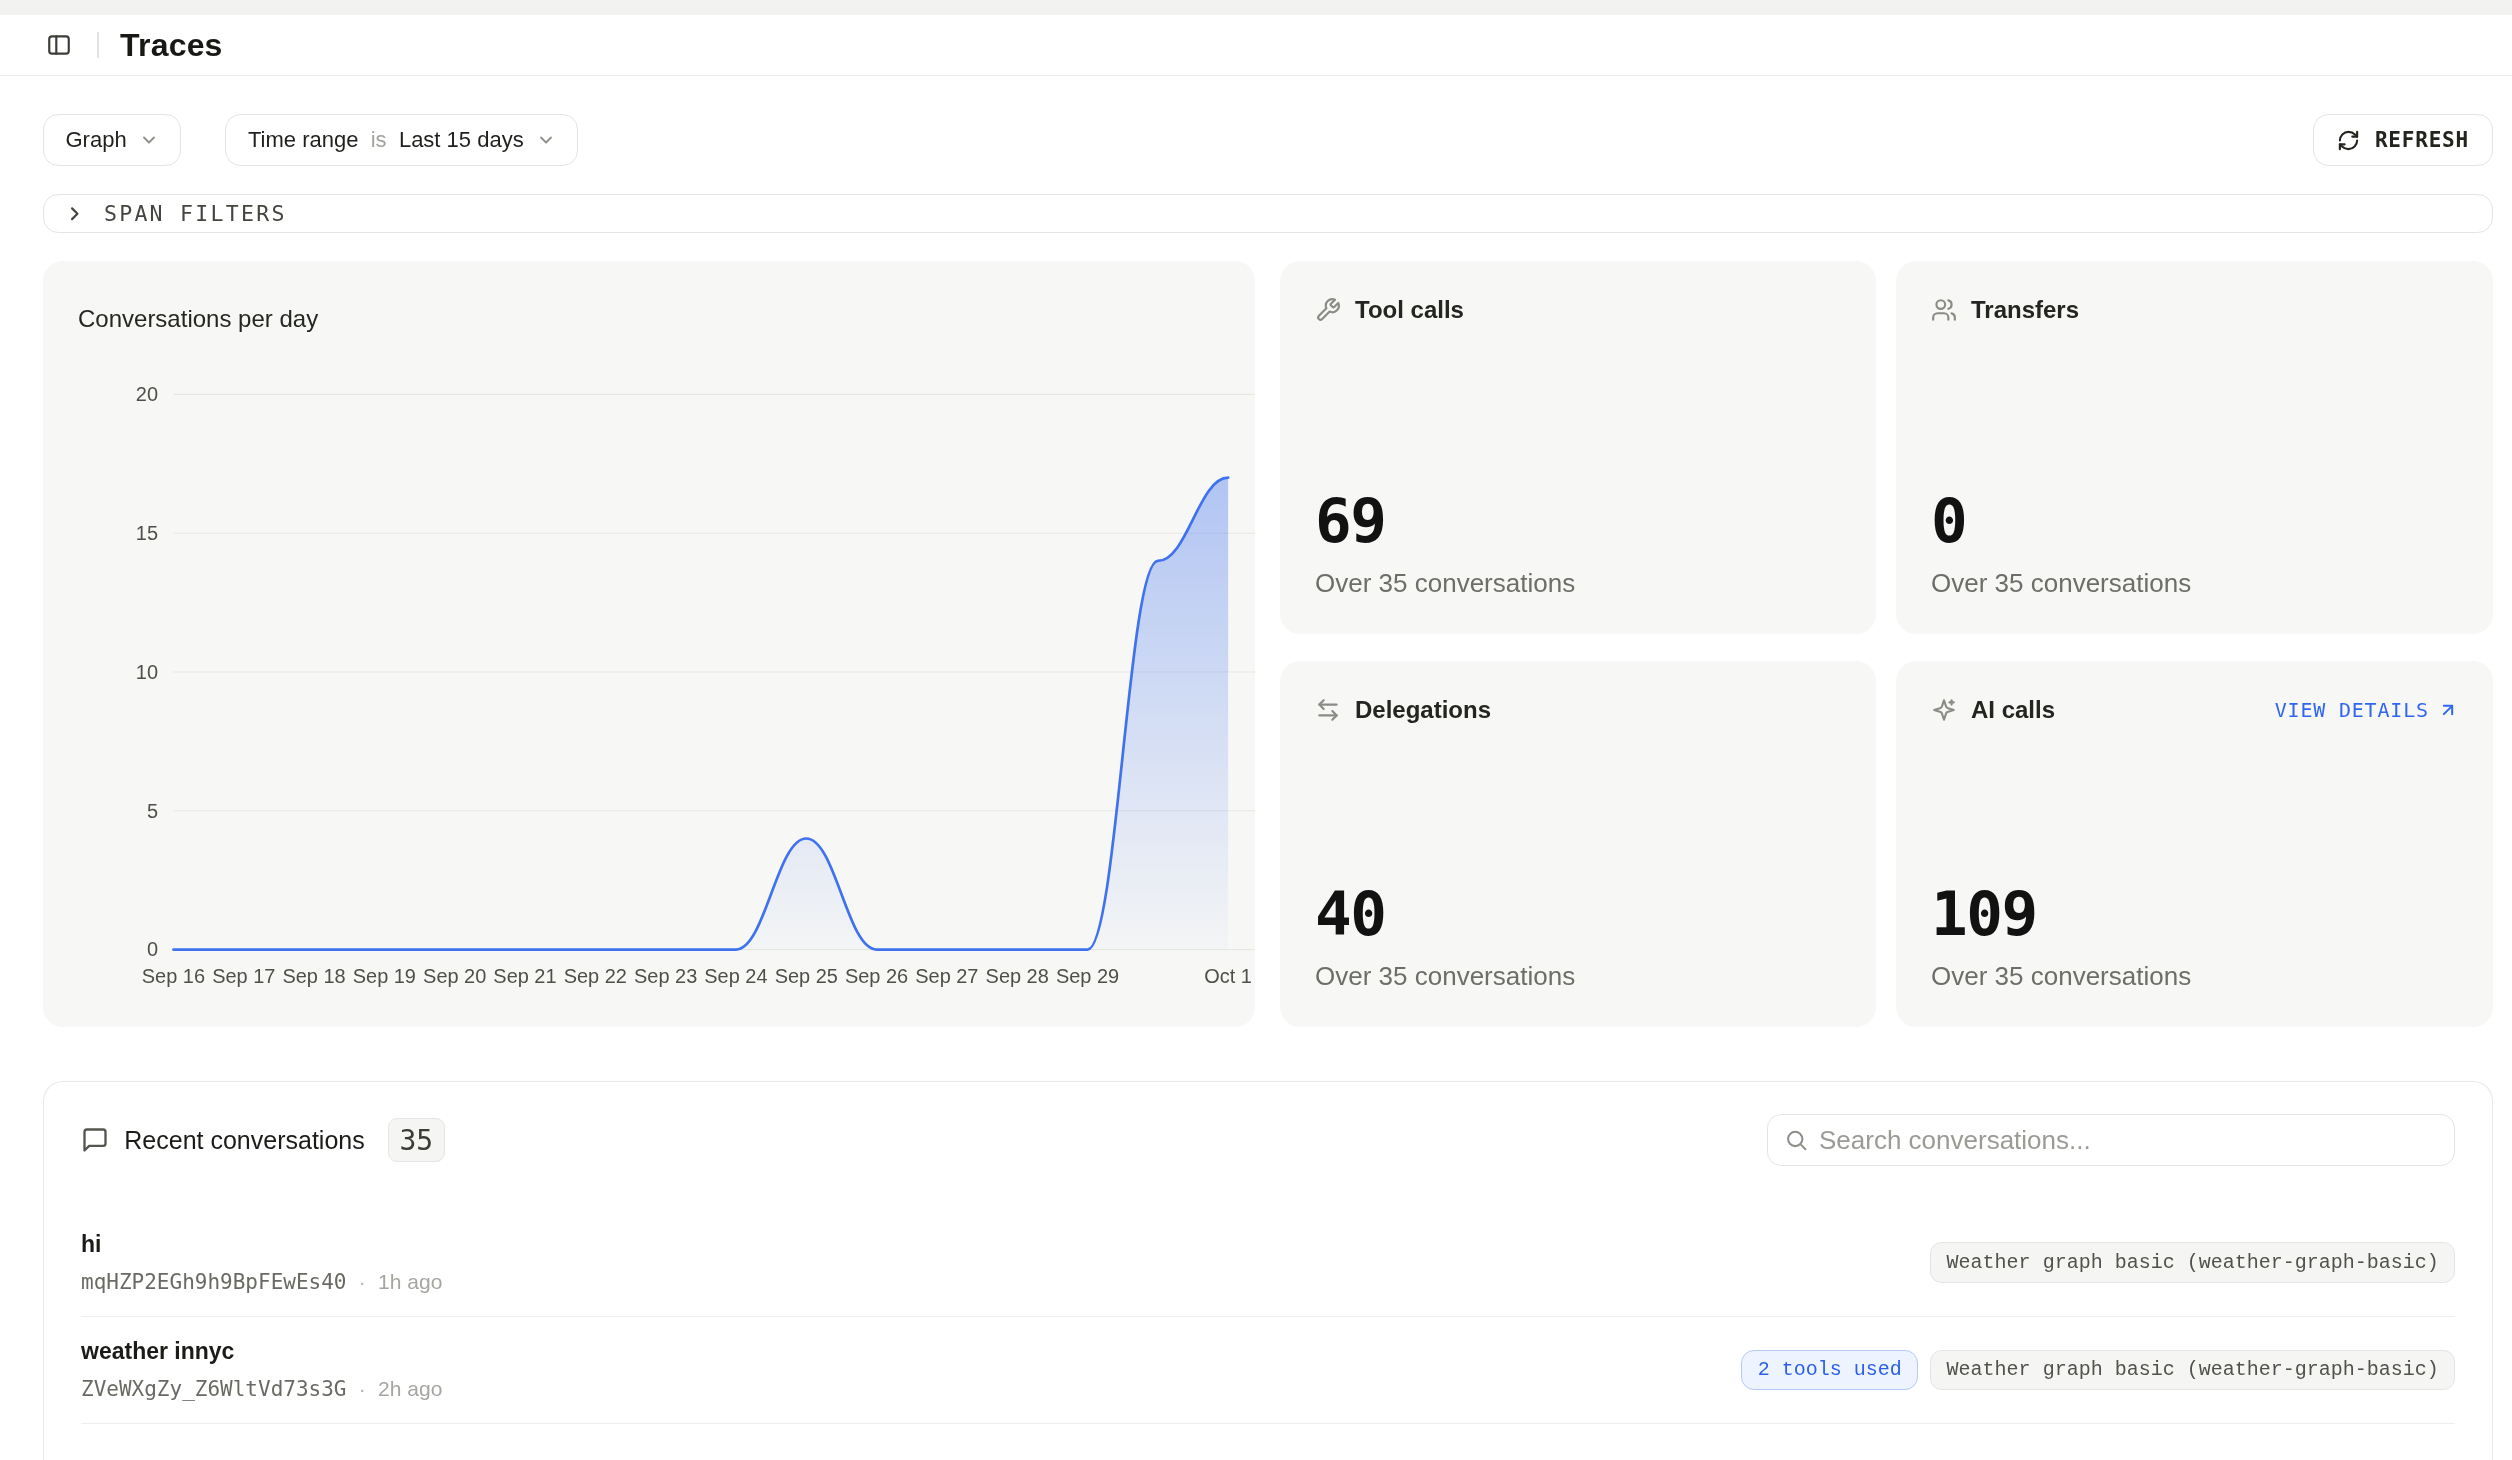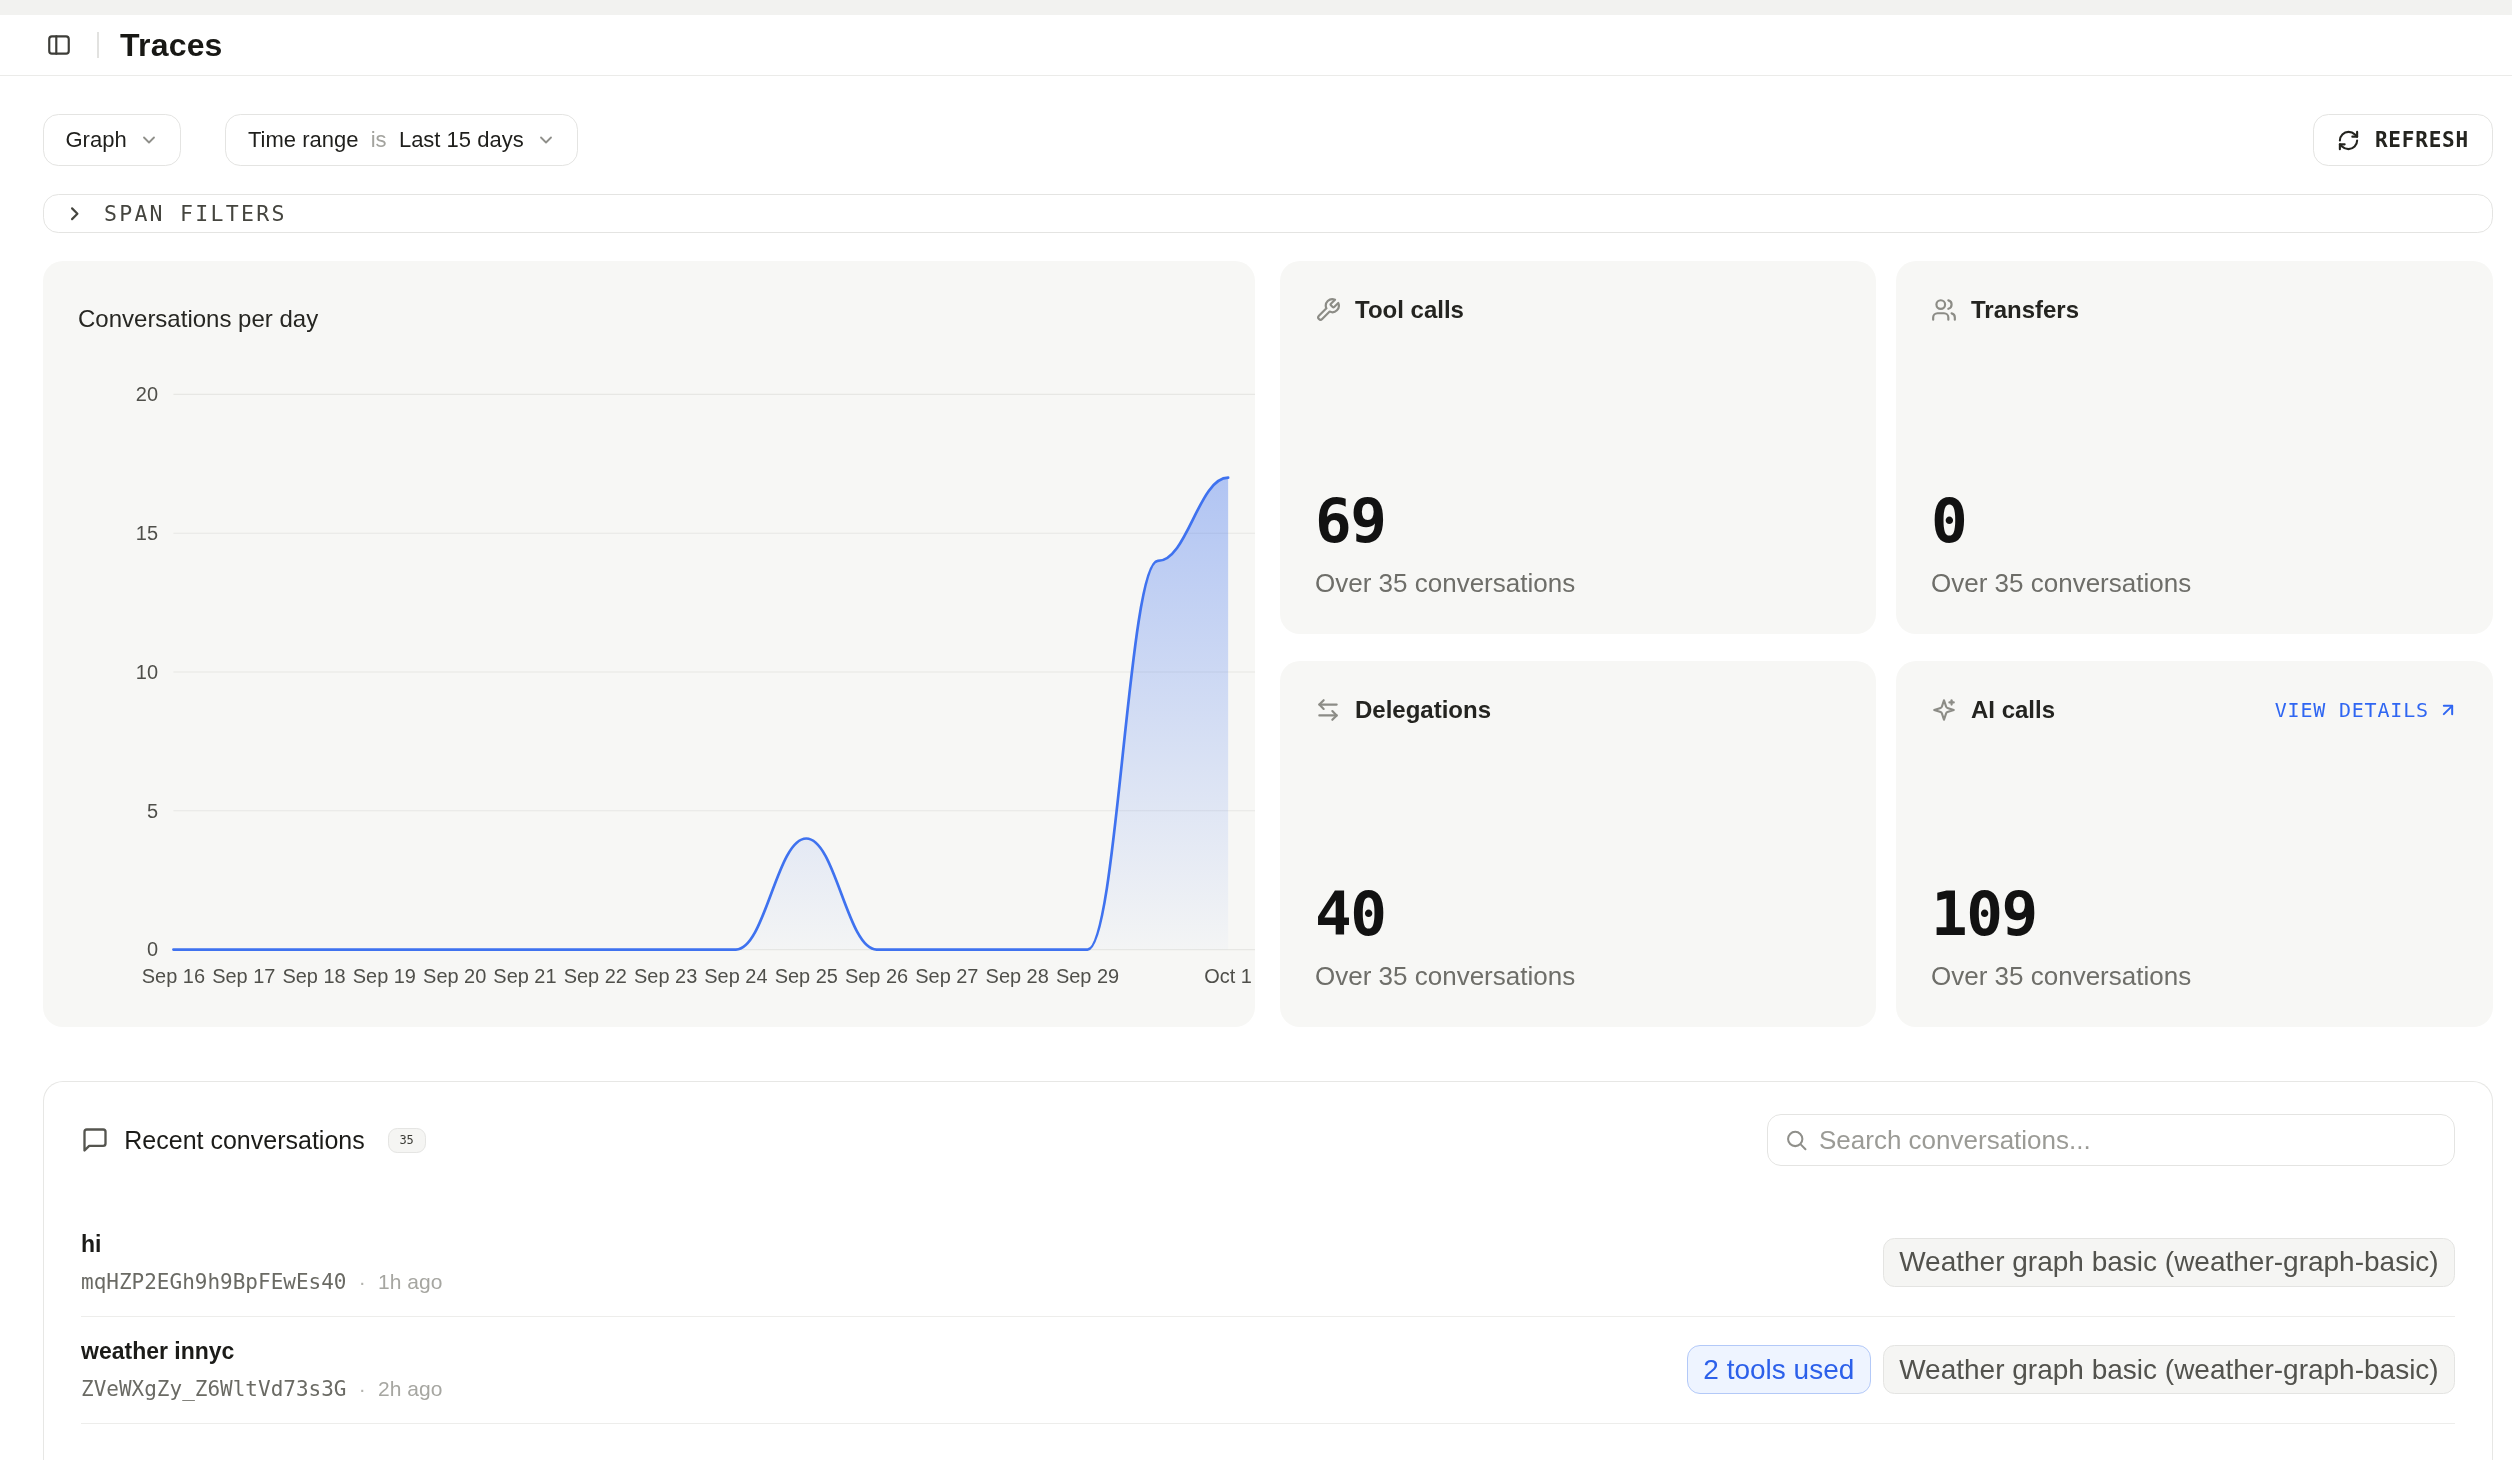--- a/index.html
+++ b/index.html
@@ -53,39 +53,39 @@
   .view-details { display:inline-flex; align-items:center; gap:9.2px; font-family:"DejaVu Sans Mono", monospace;
     font-size:20px; letter-spacing:0.8px; color:#2f66f2; font-weight:500; text-decoration:none; cursor:pointer; }
 
   
   .recent-card { margin:54px 19px 0 43px; height:429px; background:#fff; border:1.5px solid #e7e7e5;
     border-radius:20px 20px 0 0; border-bottom:none; overflow:hidden; }
   .recent-head { margin:32px 37px 0 37px; display:flex; align-items:center; justify-content:space-between; }
   .recent-head-left { display:flex; align-items:center; gap:15.3px; }
   .recent-icon { color:#55554f; display:inline-flex; }
   .recent-title { font-size:25px; font-weight:400; color:#1b1b18; }
-  .count-badge { font-family:"DejaVu Sans Mono", monospace; font-size:12px; color:#3c3c37;
+  .count-badge { font-family:"DejaVu Sans Mono", monospace; font-size:28px; color:#3c3c37;
     background:#f5f5f3; border:1.5px solid #e5e5e3; border-radius:9.2px; padding:4.6px 10.7px; margin-left:7.7px; }
   .search-box { position:relative; width:688px; height:52px; }
   .search-box input { width:100%; height:100%; border:1.5px solid #e4e4e2; border-radius:14px;
     padding:0 18.4px 0 51px; font-size:26px; color:#1f1f1c; outline:none; background:#fff;
     font-family:"Liberation Sans", sans-serif; }
   .search-box input::placeholder { color:#9b9b96; }
   .search-glyph { position:absolute; left:17px; top:50%; transform:translateY(-50%); color:#8f8f8a; display:flex; }
 
   .conv-list { margin:43px 0 0 0; padding:0 37px; }
   .conv-row { display:flex; align-items:center; justify-content:space-between; padding:21.5px 0;
     border-bottom:1.5px solid #ededeb; cursor:pointer; }
   .conv-title { font-size:23px; font-weight:600; color:#1b1b18; }
   .conv-meta { margin-top:12.3px; display:flex; align-items:center; gap:12.3px; }
   .conv-id { font-family:"DejaVu Sans Mono", monospace; font-size:21px; color:#68685f; color:#6a6a64; }
   .conv-dot { color:#b3b3ae; font-size:21px; }
   .conv-time { font-size:21px; color:#a6a6a1; }
   .conv-tags { display:flex; align-items:center; gap:12.3px; }
-  .tag { font-family:Liberation Sans, sans-serif; font-size:28px; padding:7.7px 15.3px; border-radius:11.5px;
+  .tag { font-family:Liberation Mono, monospace; font-size:20px; padding:7.7px 15.3px; border-radius:11.5px;
     background:#f5f5f3; border:1.5px solid #e4e4e2; color:#52524d; white-space:nowrap; }
   .tag.info { background:#eef4ff; border-color:#b3c9f8; color:#2c60ea; border-radius:13px; }
 </style>
 </head>
 <body>
 
 <div class="window-strip"></div>
 
 <header class="app-header">
   <button class="panel-toggle">

